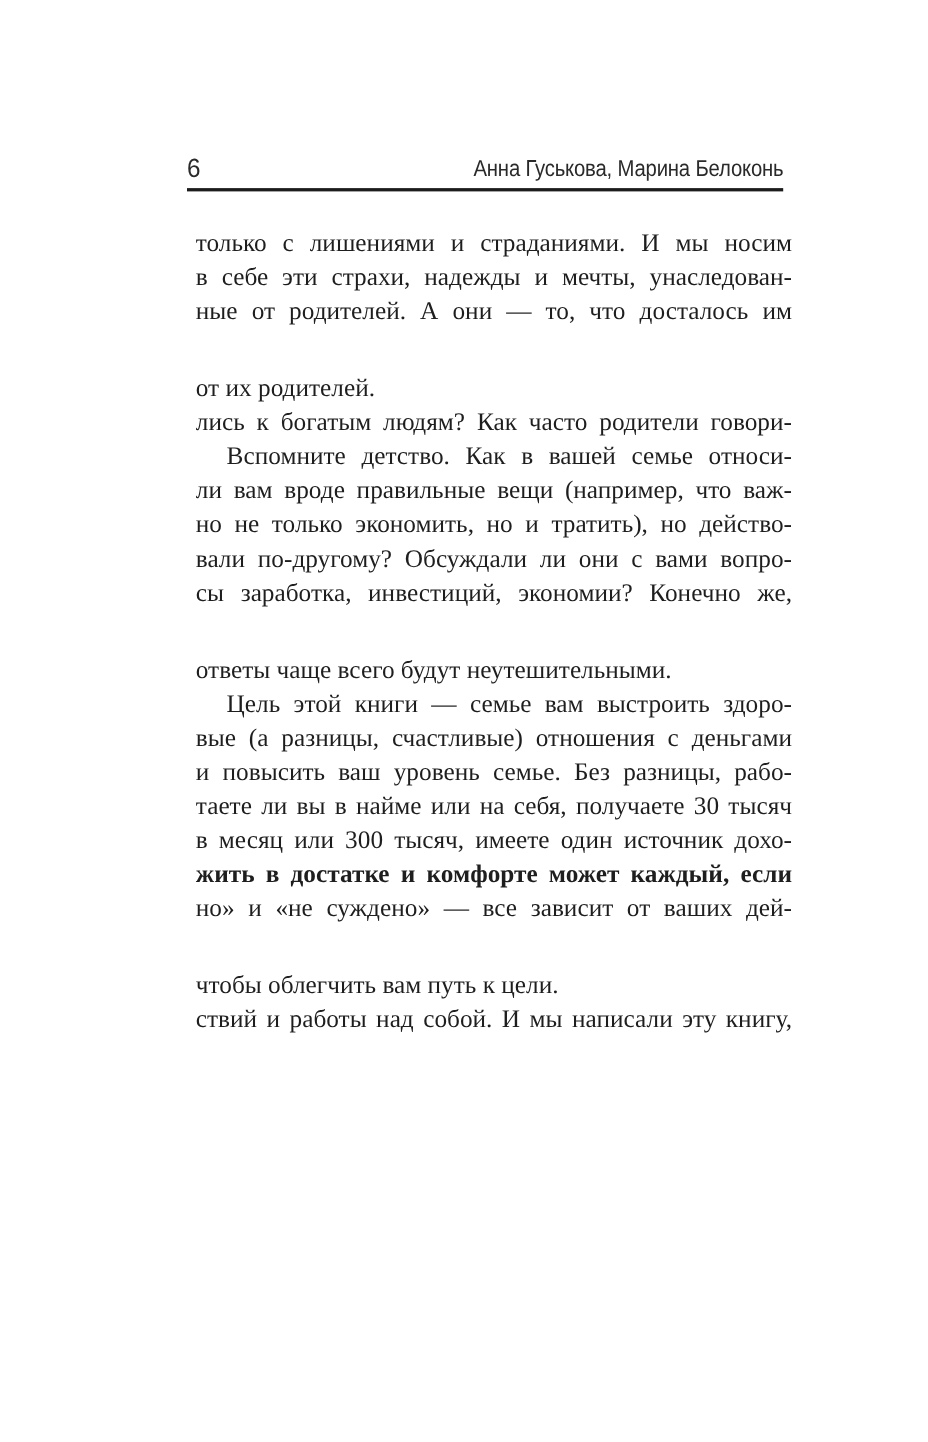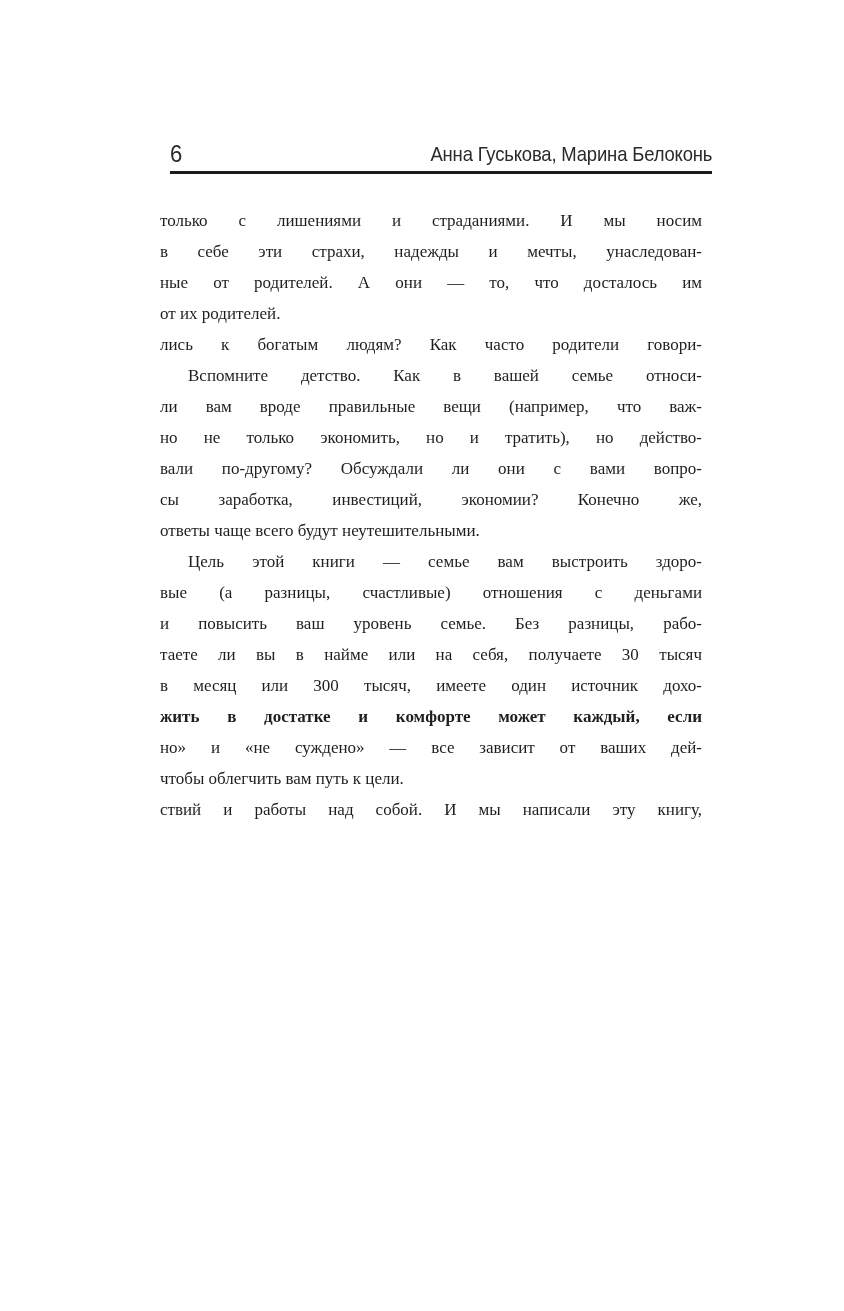--- a/index.html
+++ b/index.html
@@ -55,38 +55,39 @@
     position: absolute;
     left: 170px;
     top: 171px;
     width: 542px;
     height: 3px;
     background: var(--rule, #1c1c1c);
   }
   
   .body-text {
     position: absolute;
-    left: 160px;
+    left: 178px;
     top: 205px;
     width: 542px;
     color: var(--body-text, #1e1e1e);
-    font-size: 17px;
+    font-size: 23px;
     line-height: 31px;
   }
   .paragraph { margin: 0; padding: 0; }
   .line {
     text-align: justify;
     text-align-last: justify;
     white-space: normal;
     height: 31px;
     overflow: hidden;
   }
   .line.final {
     text-align: right;
     text-align-last: left;
+    margin-top: 39px;
   }
   .line.first-line {
     text-indent: 28px;
   }
   .seg-bold { font-weight: 700; }
 </style>
 </head>
 <body>
 
 <div class="page">

